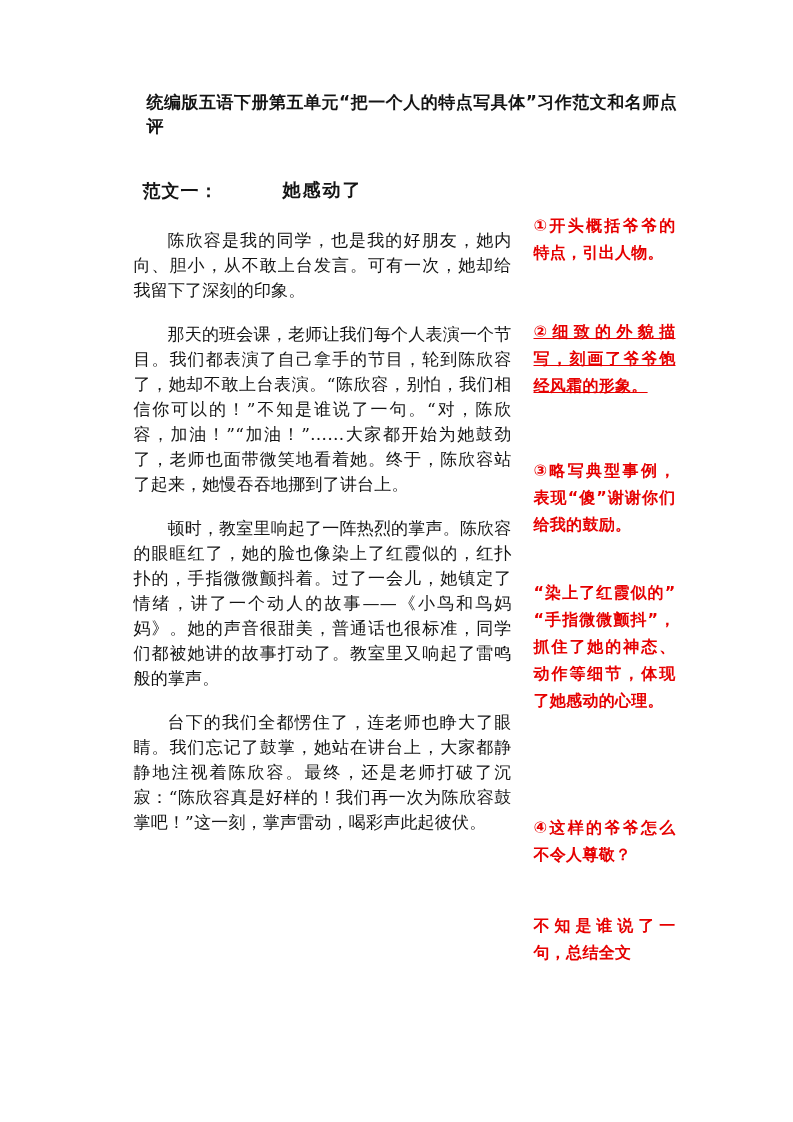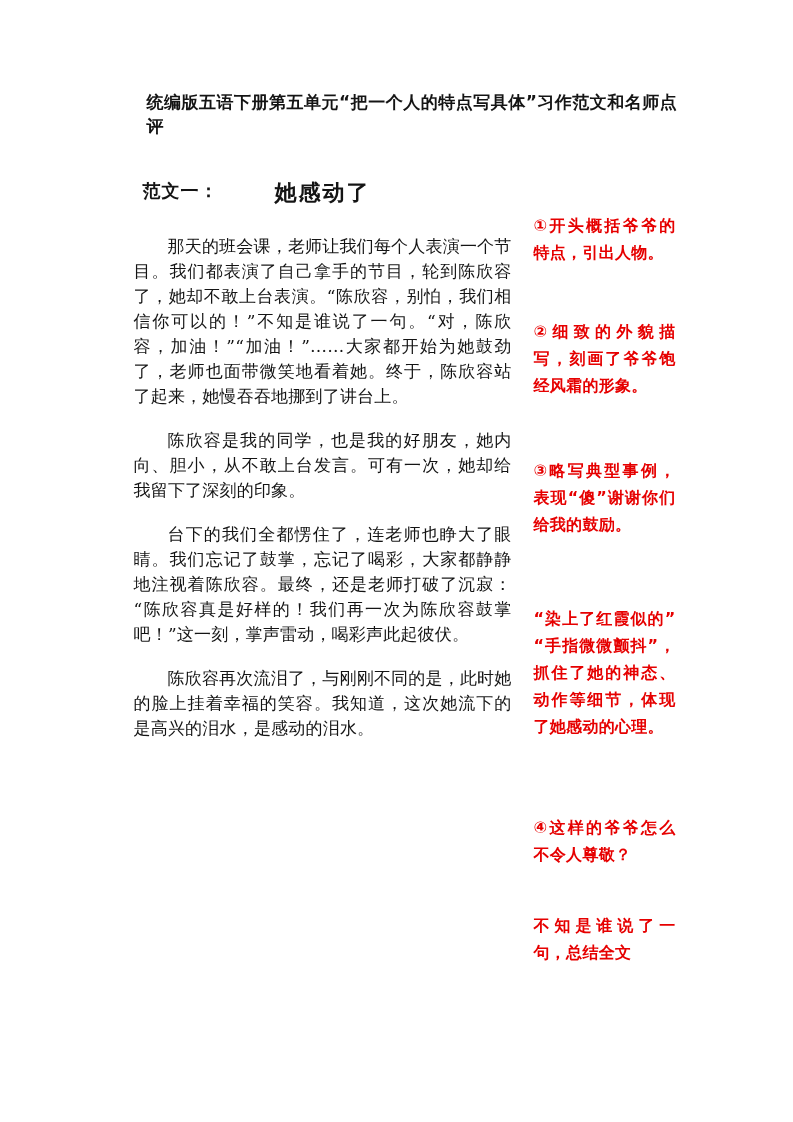--- a/index.html
+++ b/index.html
@@ -37,21 +37,21 @@
   }
   .essay {
     position: absolute;
     top: 178px;
     left: 103px;
     width: 378px;
   }
   .essay-title {
     margin: 0 0 26px 0;
     text-align: center;
-    font-size: 22px;
+    font-size: 18px;
     font-weight: bold;
     font-family: "DejaVu Serif", serif;
     letter-spacing: 2px;
   }
   .essay p {
     margin: 0 0 19px 0;
     font-size: 17px;
     line-height: 25px;
     text-indent: 2em;
     text-align: justify;
@@ -64,41 +64,41 @@
     width: 142px;
     color: var(--red);
     font-size: 16px;
     line-height: 27px;
     font-weight: bold;
     text-align: justify;
     letter-spacing: 0.3px;
     font-family: "DejaVu Sans", sans-serif;
   }
   .ann-1 { top: 212px; }
-  .ann-2 { top: 318px; }
+  .ann-2 { top: 318px; text-decoration: underline; }
   .ann-3 { top: 457px; }
-  .ann-4 { top: 605px; }
+  .ann-4 { top: 579px; }
   .ann-5 { top: 774px; margin-top: 40px; }
   .ann-6 { top: 912px; }
 </style>
 </head>
 <body>
 
 <div class="page">
 
   <h1 class="doc-title">统编版五语下册第五单元“把一个人的特点写具体”习作范文和名师点评</h1>
 
   <div class="section-label">范文一：</div>
 
   <div class="essay">
     <h2 class="essay-title">她感动了</h2>
+    <p>陈欣容是我的同学，也是我的好朋友，她内向、胆小，从不敢上台发言。可有一次，她却给我留下了深刻的印象。</p>
     <p>那天的班会课，老师让我们每个人表演一个节目。我们都表演了自己拿手的节目，轮到陈欣容了，她却不敢上台表演。“陈欣容，别怕，我们相信你可以的！”不知是谁说了一句。“对，陈欣容，加油！”“加油！”……大家都开始为她鼓劲了，老师也面带微笑地看着她。终于，陈欣容站了起来，她慢吞吞地挪到了讲台上。</p>
-    <p>陈欣容是我的同学，也是我的好朋友，她内向、胆小，从不敢上台发言。可有一次，她却给我留下了深刻的印象。</p>
-    <p>台下的我们全都愣住了，连老师也睁大了眼睛。我们忘记了鼓掌，忘记了喝彩，大家都静静地注视着陈欣容。最终，还是老师打破了沉寂：“陈欣容真是好样的！我们再一次为陈欣容鼓掌吧！”这一刻，掌声雷动，喝彩声此起彼伏。</p>
-    <p>陈欣容再次流泪了，与刚刚不同的是，此时她的脸上挂着幸福的笑容。我知道，这次她流下的是高兴的泪水，是感动的泪水。</p>
+    <p>顿时，教室里响起了一阵热烈的掌声。陈欣容的眼眶红了，她的脸也像染上了红霞似的，红扑扑的，手指微微颤抖着。过了一会儿，她镇定了情绪，讲了一个动人的故事——《小鸟和鸟妈妈》。她的声音很甜美，普通话也很标准，同学们都被她讲的故事打动了。教室里又响起了雷鸣般的掌声。</p>
+    <p>台下的我们全都愣住了，连老师也睁大了眼睛。我们忘记了鼓掌，她站在讲台上，大家都静静地注视着陈欣容。最终，还是老师打破了沉寂：“陈欣容真是好样的！我们再一次为陈欣容鼓掌吧！”这一刻，掌声雷动，喝彩声此起彼伏。</p>
   </div>
 
   <div>
     <div class="ann ann-1">①开头概括爷爷的特点，引出人物。</div>
     <div class="ann ann-2">②细致的外貌描写，刻画了爷爷饱经风霜的形象。</div>
     <div class="ann ann-3">③略写典型事例，表现“傻”谢谢你们给我的鼓励。</div>
     <div class="ann ann-4">“染上了红霞似的”“手指微微颤抖”，抓住了她的神态、动作等细节，体现了她感动的心理。</div>
     <div class="ann ann-5">④这样的爷爷怎么不令人尊敬？</div>
     <div class="ann ann-6">不知是谁说了一句，总结全文</div>
   </div>

